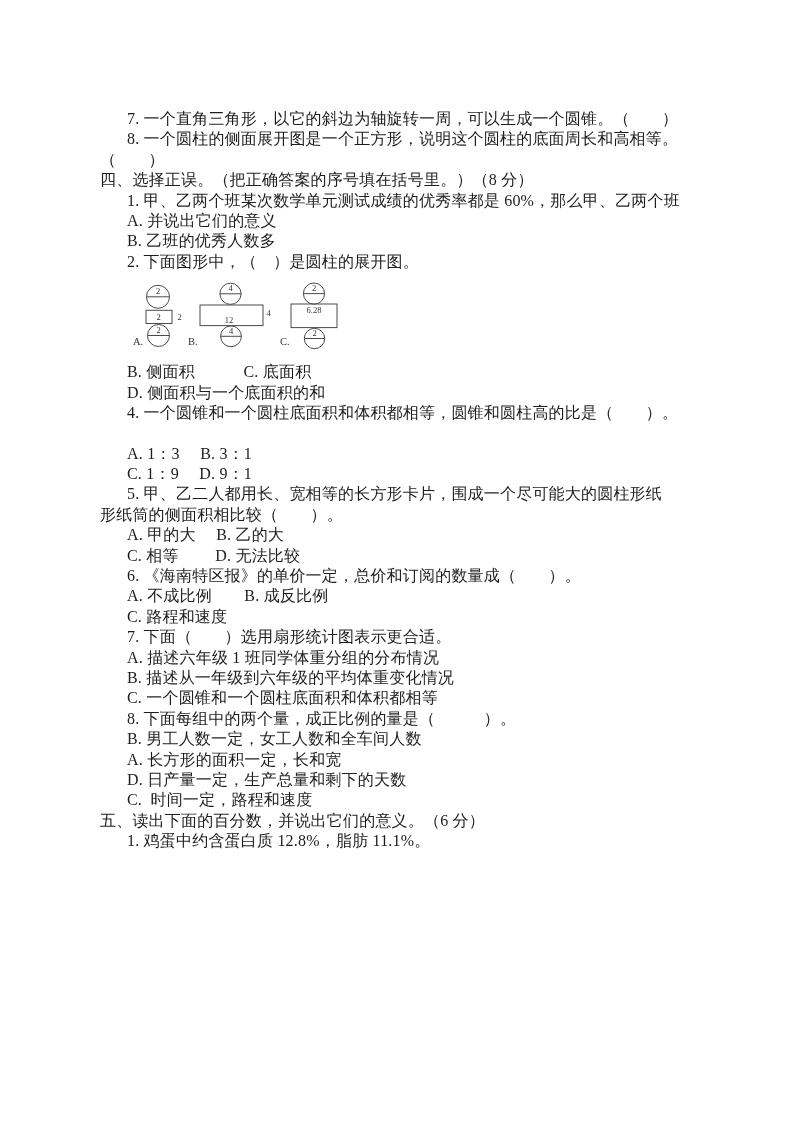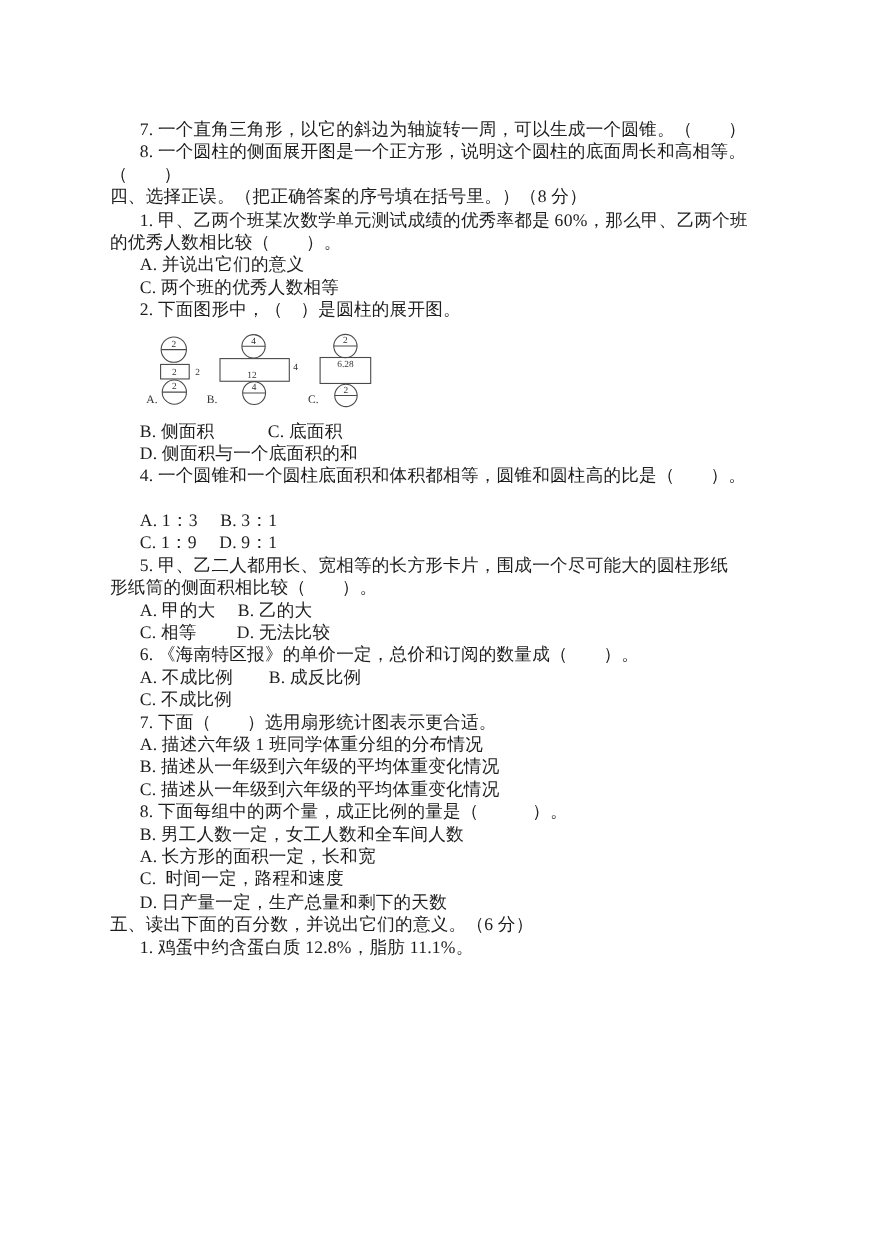--- a/index.html
+++ b/index.html
@@ -30,23 +30,22 @@
 <body>
 
 <div class="page">
   <div class="doc">
     <div id="block1">
         <div class="line indent">7. 一个直角三角形，以它的斜边为轴旋转一周，可以生成一个圆锥。（　　）</div>
         <div class="line indent">8. 一个圆柱的侧面展开图是一个正方形，说明这个圆柱的底面周长和高相等。</div>
         <div class="line">（　　）</div>
         <div class="line">四、选择正误。（把正确答案的序号填在括号里。）（8 分）</div>
         <div class="line indent">1. 甲、乙两个班某次数学单元测试成绩的优秀率都是 60%，那么甲、乙两个班</div>
-        <div class="line">的优秀人数相比较（　　）。</div>
         <div class="line indent">A. 并说出它们的意义</div>
-        <div class="line indent">C. 两个班的优秀人数相等</div>
+        <div class="line indent">B. 乙班的优秀人数多</div>
         <div class="line indent">2. 下面图形中，（　）是圆柱的展开图。</div>
       </div>
     <div class="figrow" id="figrow">
         <svg width="598" height="90" viewBox="0 0 598 90">
           <g>
             <circle cx="58" cy="24.8" r="11.5" fill="none" stroke="#4a4a4a" stroke-width="1"></circle>
             <line x1="46.5" y1="24.8" x2="69.5" y2="24.8" stroke="#4a4a4a" stroke-width="1"></line>
             <text x="58" y="22.3" text-anchor="middle" font-size="8.5">2</text>
             <rect x="46" y="38.3" width="26" height="13.2" fill="none" stroke="#4a4a4a" stroke-width="1"></rect>
             <text x="58.5" y="48" text-anchor="middle" font-size="8.5">2</text>
@@ -87,27 +86,27 @@
         <div class="line indent">4. 一个圆锥和一个圆柱底面积和体积都相等，圆锥和圆柱高的比是（　　）。</div>
         <div class="line"></div>
         <div class="line indent">A. 1：3　 B. 3：1</div>
         <div class="line indent">C. 1：9　 D. 9：1</div>
         <div class="line indent">5. 甲、乙二人都用长、宽相等的长方形卡片，围成一个尽可能大的圆柱形纸</div>
         <div class="line">形纸筒的侧面积相比较（　　）。</div>
         <div class="line indent">A. 甲的大　 B. 乙的大</div>
         <div class="line indent">C. 相等　　 D. 无法比较</div>
         <div class="line indent">6. 《海南特区报》的单价一定，总价和订阅的数量成（　　）。</div>
         <div class="line indent">A. 不成比例　　B. 成反比例</div>
-        <div class="line indent">C. 不成比例</div>
+        <div class="line indent">C. 路程和速度</div>
         <div class="line indent">7. 下面（　　）选用扇形统计图表示更合适。</div>
         <div class="line indent">A. 描述六年级 1 班同学体重分组的分布情况</div>
         <div class="line indent">B. 描述从一年级到六年级的平均体重变化情况</div>
-        <div class="line indent">C. 描述从一年级到六年级的平均体重变化情况</div>
+        <div class="line indent">C. 一个圆锥和一个圆柱底面积和体积都相等</div>
         <div class="line indent">8. 下面每组中的两个量，成正比例的量是（　　　）。</div>
         <div class="line indent">B. 男工人数一定，女工人数和全车间人数</div>
         <div class="line indent">A. 长方形的面积一定，长和宽</div>
+        <div class="line indent">D. 日产量一定，生产总量和剩下的天数</div>
         <div class="line indent">C.  时间一定，路程和速度</div>
-        <div class="line indent">D. 日产量一定，生产总量和剩下的天数</div>
         <div class="line">五、读出下面的百分数，并说出它们的意义。（6 分）</div>
         <div class="line indent">1. 鸡蛋中约含蛋白质 12.8%，脂肪 11.1%。</div>
       </div>
   </div>
 </div>
 
 </body></html>

